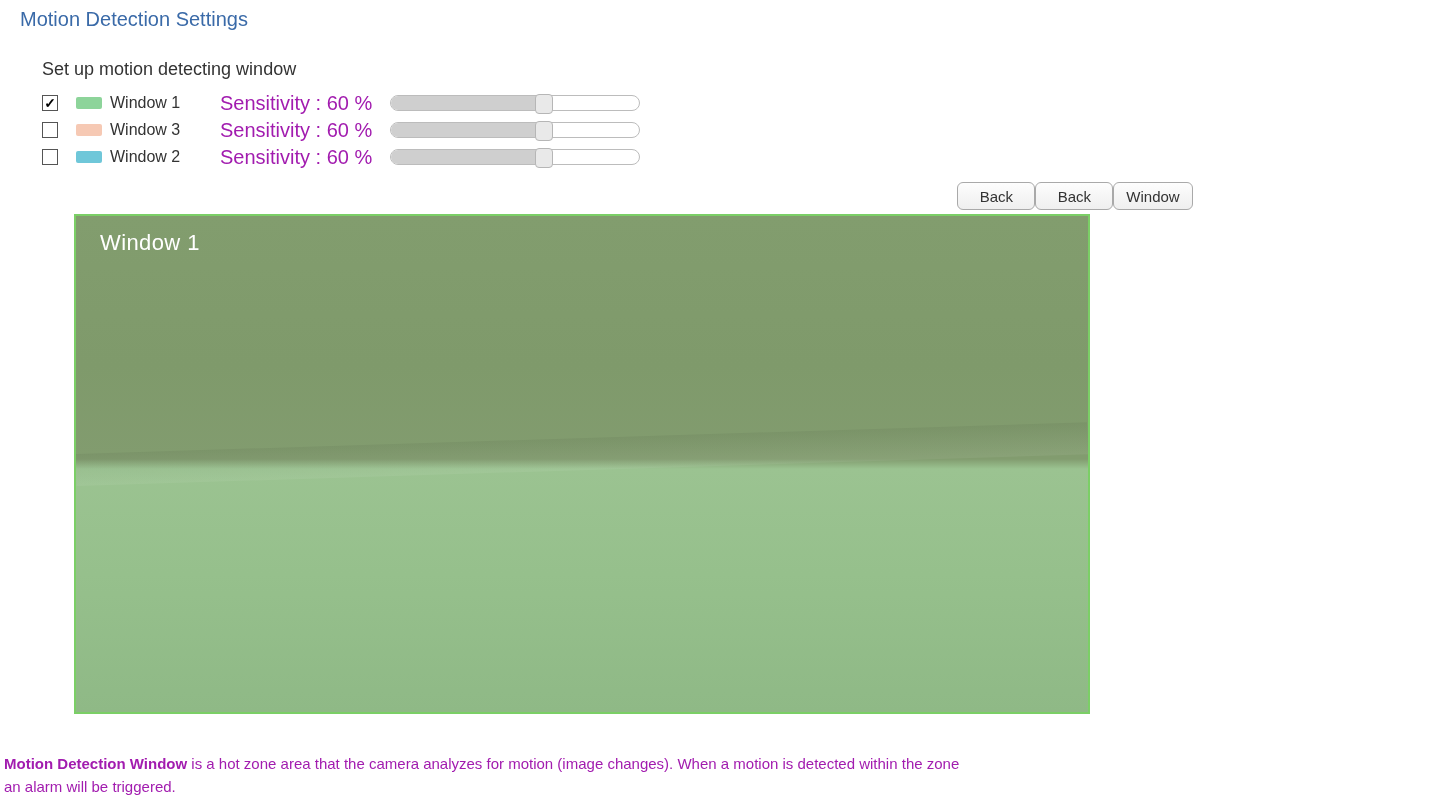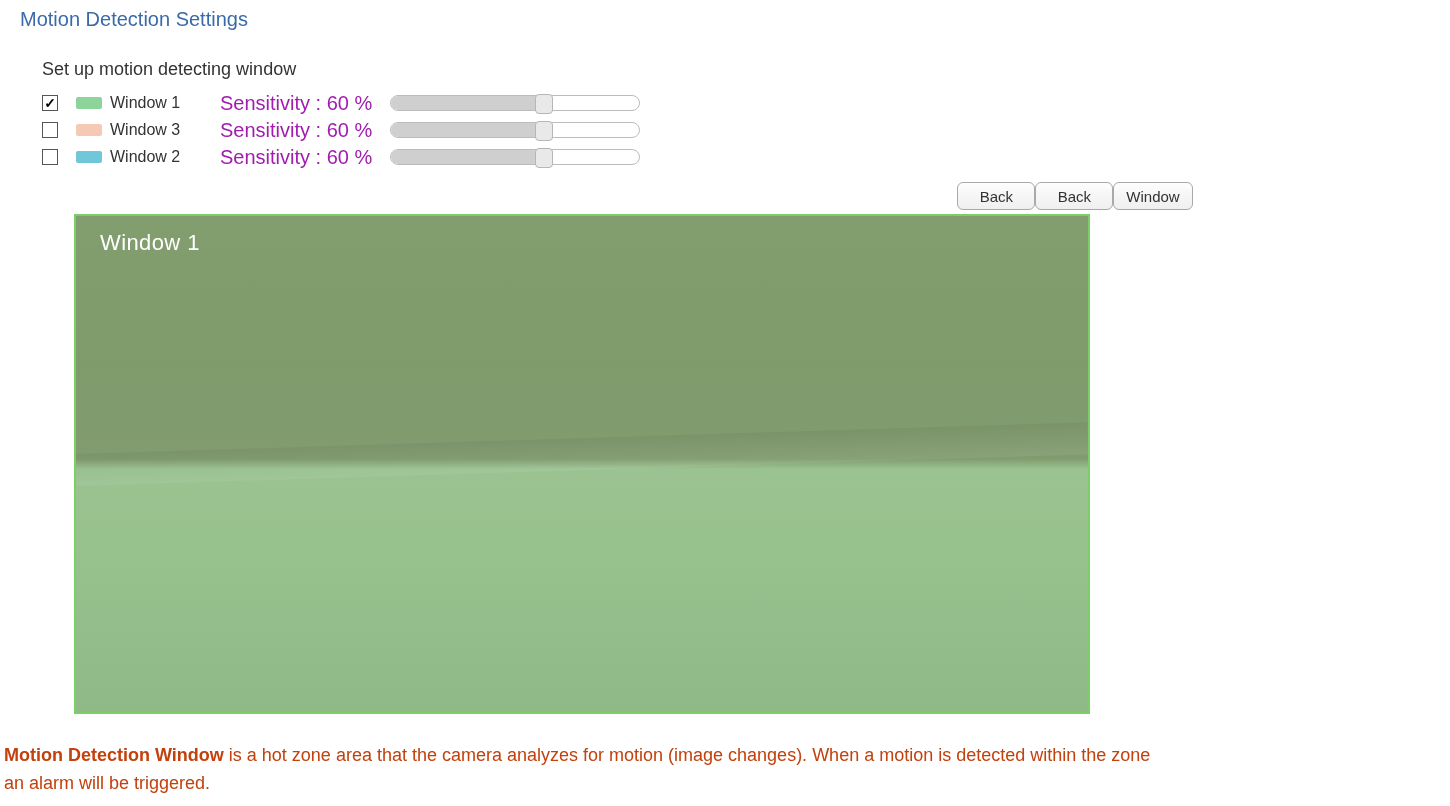--- a/index.html
+++ b/index.html
@@ -149,22 +149,22 @@
       left: 24px;
       font-size: 22px;
       color: #fff;
       letter-spacing: 0.4px;
     }
     .explain {
       position: absolute;
       left: 0;
       right: 0;
       bottom: 8px;
-      font-size: 18px;
-      color: #c2410c;
+      font-size: 15px;
+      color: #a21caf;
       padding: 0 4px;
       line-height: 1.55;
     }
     .explain .bold {
       font-weight: 700;
     }
   </style>
 </head>
 <body>
 

